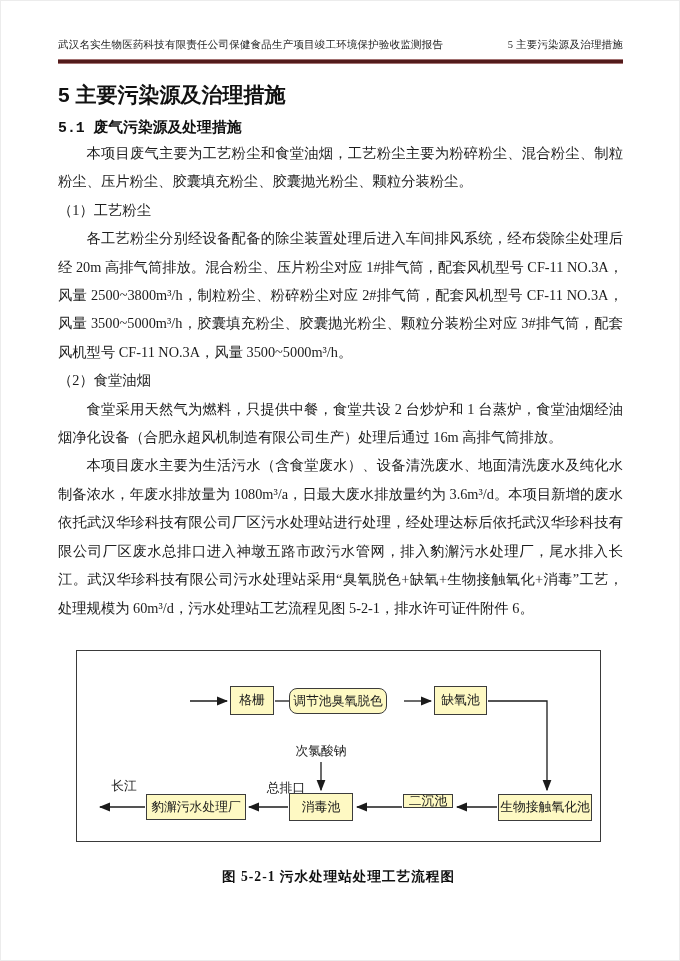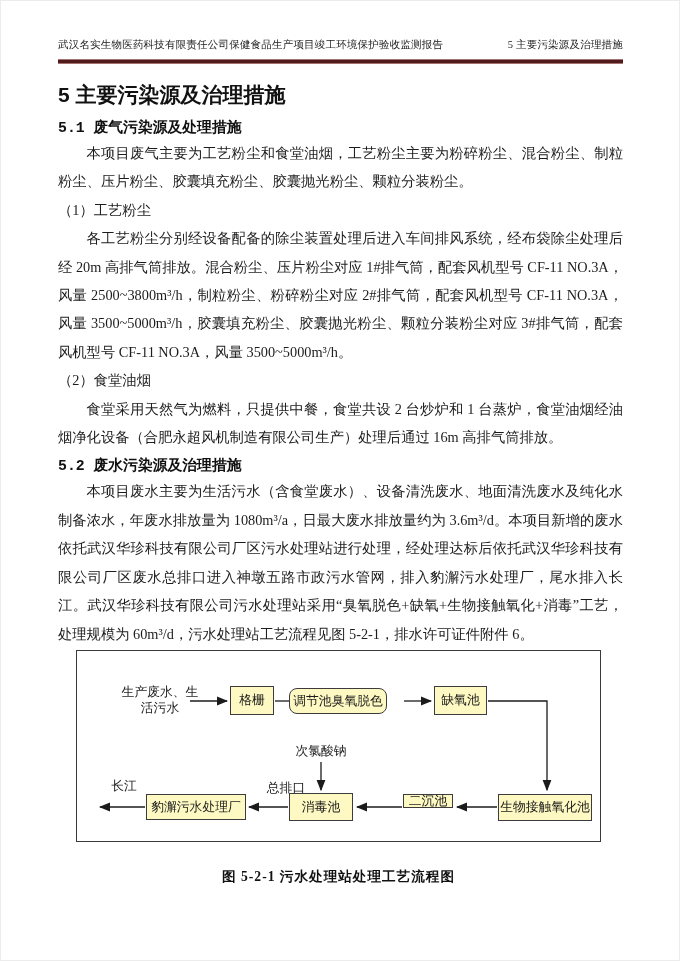--- a/index.html
+++ b/index.html
@@ -98,21 +98,20 @@
   <div class="content">
     <div class="doc-title">5 主要污染源及治理措施</div>
 
     <div class="sec-heading">5.1 废气污染源及处理措施</div>
     <p class="para indent">本项目废气主要为工艺粉尘和食堂油烟，工艺粉尘主要为粉碎粉尘、混合粉尘、制粒粉尘、压片粉尘、胶囊填充粉尘、胶囊抛光粉尘、颗粒分装粉尘。</p>
     <p class="para">（1）工艺粉尘</p>
     <p class="para indent">各工艺粉尘分别经设备配备的除尘装置处理后进入车间排风系统，经布袋除尘处理后经 20m 高排气筒排放。混合粉尘、压片粉尘对应 1#排气筒，配套风机型号 CF-11 NO.3A，风量 2500~3800m³/h，制粒粉尘、粉碎粉尘对应 2#排气筒，配套风机型号 CF-11 NO.3A，风量 3500~5000m³/h，胶囊填充粉尘、胶囊抛光粉尘、颗粒分装粉尘对应 3#排气筒，配套风机型号 CF-11 NO.3A，风量 3500~5000m³/h。</p>
     <p class="para">（2）食堂油烟</p>
     <p class="para indent">食堂采用天然气为燃料，只提供中餐，食堂共设 2 台炒炉和 1 台蒸炉，食堂油烟经油烟净化设备（合肥永超风机制造有限公司生产）处理后通过 16m 高排气筒排放。</p>
 
-    <div class="sec-heading second">5.2 废水污染源及治理措施</div>
     <p class="para indent">本项目废水主要为生活污水（含食堂废水）、设备清洗废水、地面清洗废水及纯化水制备浓水，年废水排放量为 1080m³/a，日最大废水排放量约为 3.6m³/d。本项目新增的废水依托武汉华珍科技有限公司厂区污水处理站进行处理，经处理达标后依托武汉华珍科技有限公司厂区废水总排口进入神墩五路市政污水管网，排入豹澥污水处理厂，尾水排入长江。武汉华珍科技有限公司污水处理站采用“臭氧脱色+缺氧+生物接触氧化+消毒”工艺，处理规模为 60m³/d，污水处理站工艺流程见图 5-2-1，排水许可证件附件 6。</p>
   </div>
 
   <figure class="figure-wrap">
     <div class="flow">
 
       <svg class="flow-svg" viewBox="0 0 525 192" xmlns="http://www.w3.org/2000/svg">
         <defs>
           <marker id="ah" markerWidth="9" markerHeight="7" refX="8" refY="3.5" orient="auto">
             <path d="M0,0 L9,3.5 L0,7 z" fill="#1b1b1b"></path>
@@ -124,21 +123,20 @@
           <path d="M327,50 H354" marker-end="url(#ah)"></path>
           <path d="M411,50 H470 V139" marker-end="url(#ah)"></path>
           <path d="M244,111 V139" marker-end="url(#ah)"></path>
           <path d="M420,156 H380" marker-end="url(#ah)"></path>
           <path d="M325,156 H280" marker-end="url(#ah)"></path>
           <path d="M211,156 H172" marker-end="url(#ah)"></path>
           <path d="M68,156 H23" marker-end="url(#ah)"></path>
         </g>
       </svg>
 
-      <div class="flabel flabel-source">生产废水、生活污水</div>
       <div class="flabel flabel-naclo">次氯酸钠</div>
       <div class="flabel flabel-outfall">总排口</div>
       <div class="flabel flabel-yangtze">长江</div>
 
       <div class="fbox fbox-grille">格栅</div>
       <div class="fbox fbox-regulating">调节池臭氧脱色</div>
       <div class="fbox fbox-anoxic">缺氧池</div>
       <div class="fbox fbox-bio">生物接触氧化池</div>
       <div class="fbox fbox-secondary">二沉池</div>
       <div class="fbox fbox-disinfection">消毒池</div>

